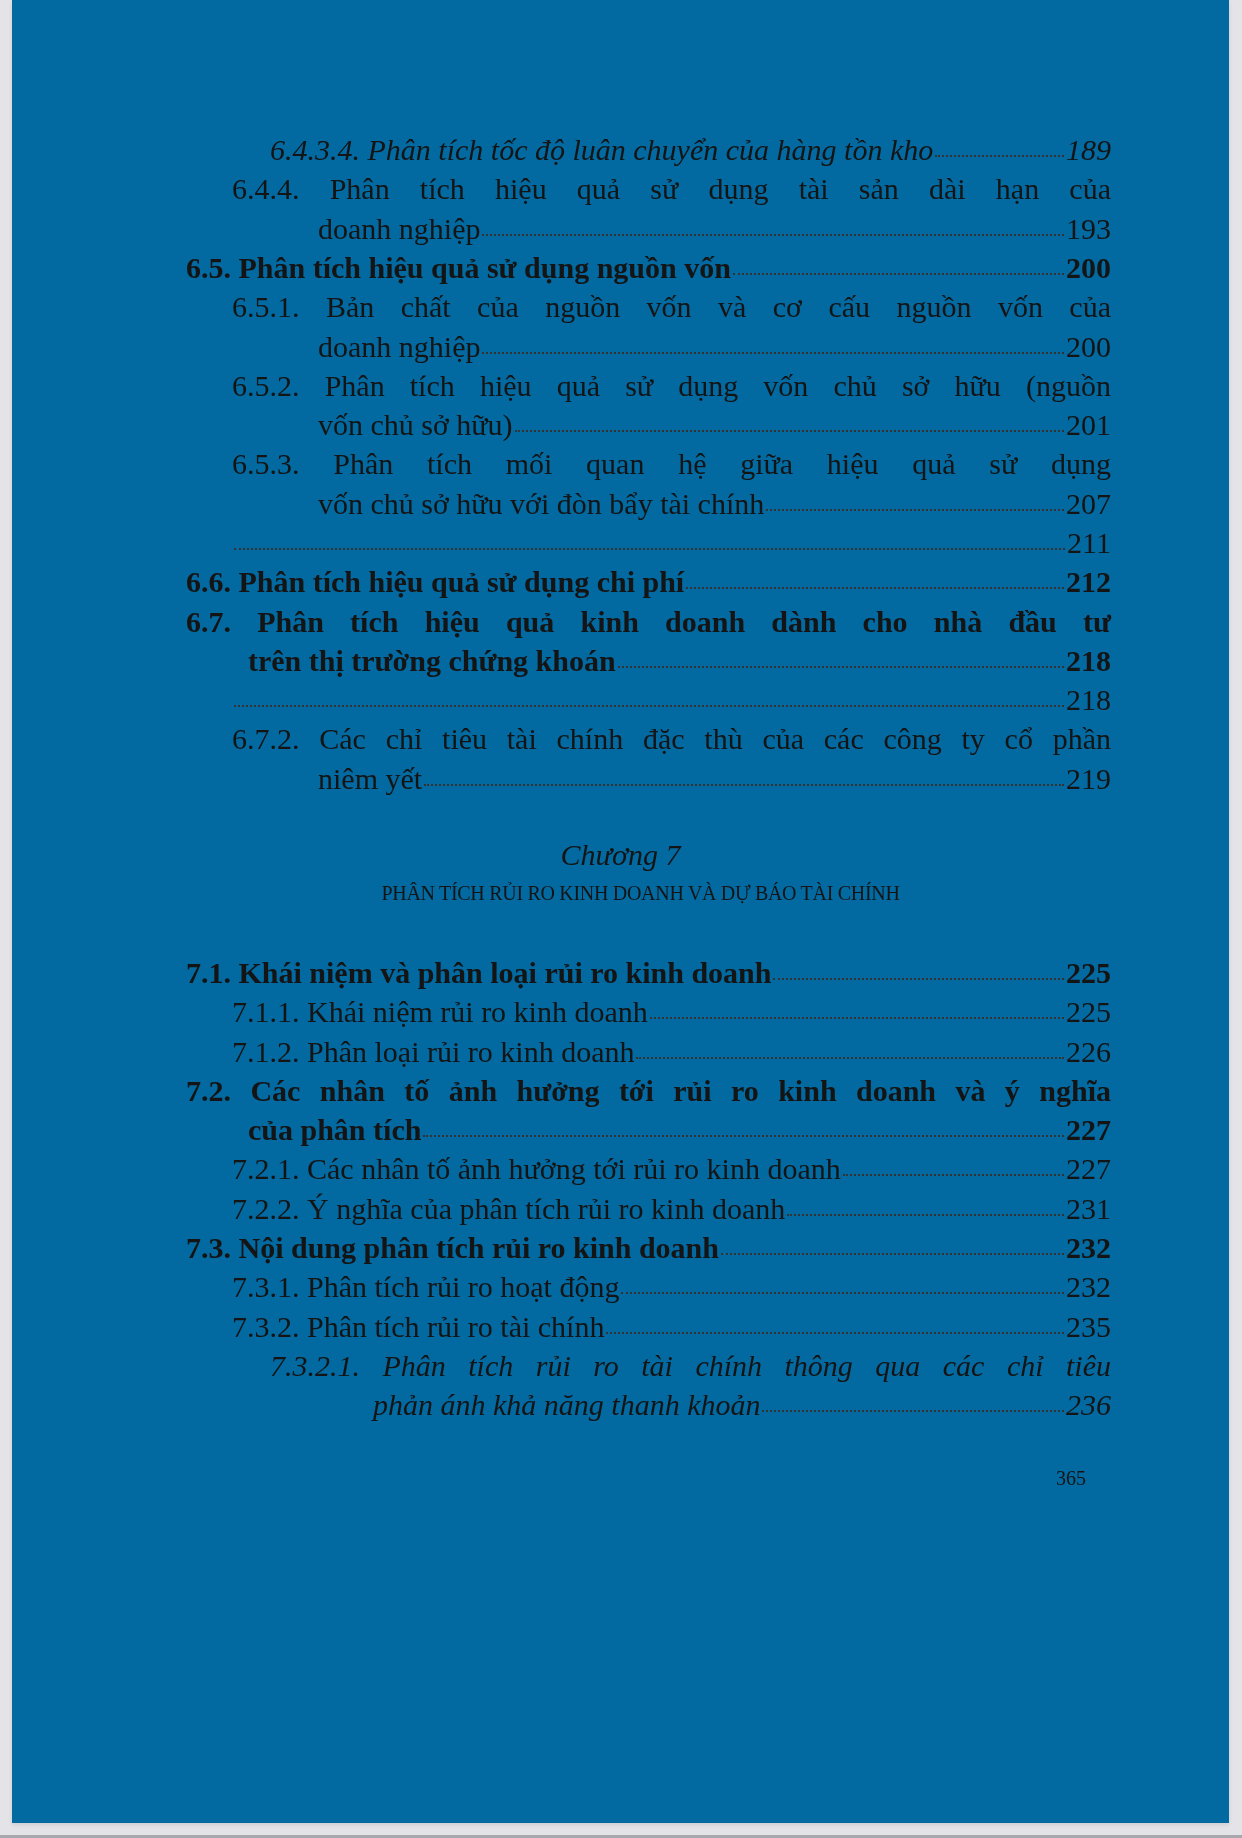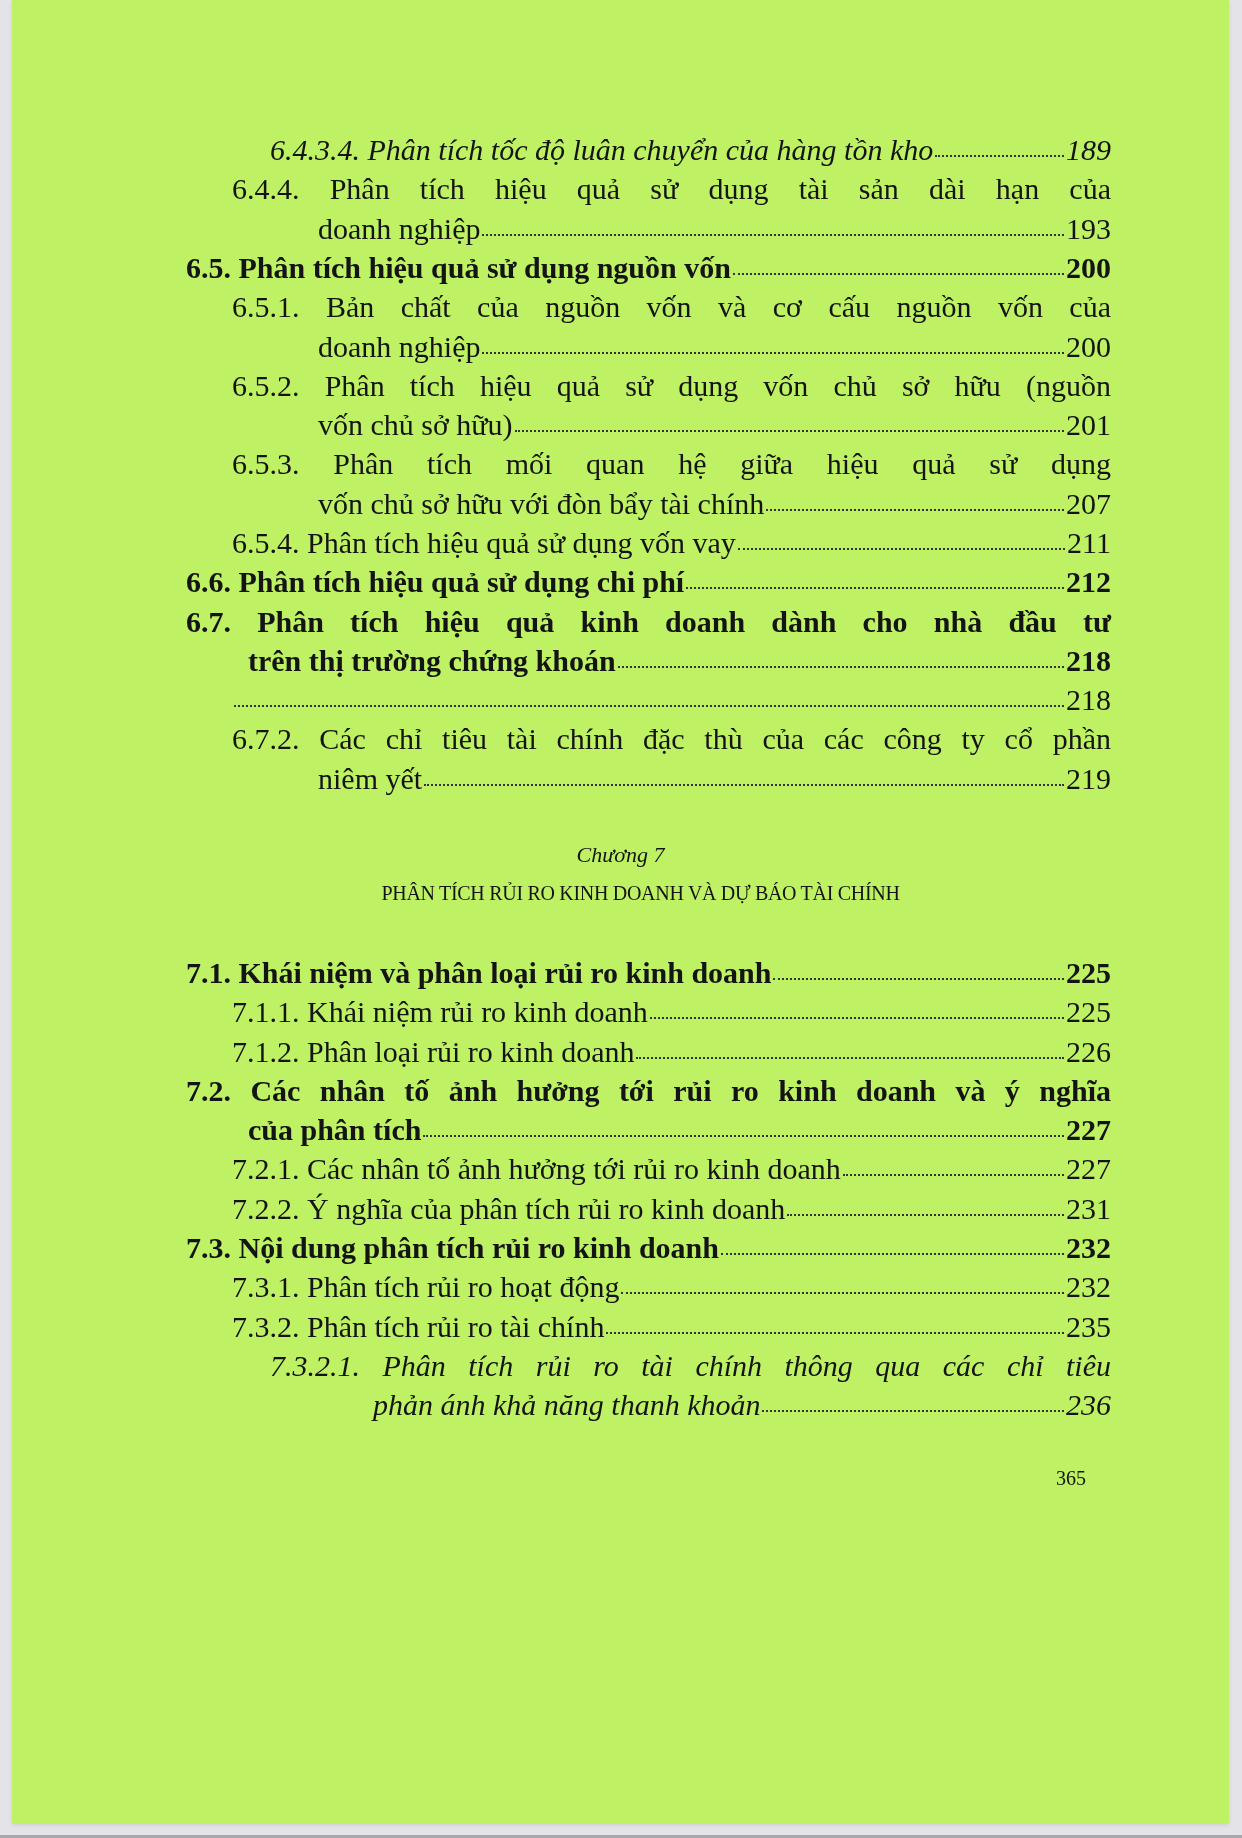--- a/index.html
+++ b/index.html
@@ -5,41 +5,41 @@
   html, body { margin: 0; padding: 0; }
   body {
     width: 1242px; height: 1838px; position: relative; overflow: hidden;
     background: #e4e3e8;
     font-family: "DejaVu Serif", "Liberation Serif", serif;
     color: #141414;
   }
   .bottom-line { position: absolute; left: 0; right: 0; bottom: 0; height: 3px; background: #a9a8ae; }
   .page {
     position: absolute; left: 12px; top: 0; width: 1217px; height: 1823px;
-    background: #bef264;
+    background: #0369a1;
     box-shadow: 0 2px 4px rgba(0,0,0,0.10);
   }
   .toc-line {
     position: absolute; height: 40px; line-height: 40px;
     font-family: "Liberation Serif", serif; font-size: 30px;
     white-space: nowrap; display: flex; align-items: baseline;
   }
   .toc-line.lead { right: 143px; } 
   .toc-line .txt { flex: 0 0 auto; }
   .toc-line .dots {
     flex: 1 1 auto; margin: 0 2px; height: 2px; align-self: auto;
     border-bottom: 2px dotted #333; position: relative; top: -3px;
   }
   .toc-line .pg { flex: 0 0 auto; }
   .toc-line.justify .txt { letter-spacing: 0.6px; word-spacing: 6px; }
   .bold { font-weight: bold; }
   .ital { font-style: italic; }
   .chapter {
     position: absolute; left: 0; right: 0; text-align: center;
-    font-family: "Liberation Serif", serif; font-size: 22px; line-height: 40px;
+    font-family: "Liberation Serif", serif; font-size: 30px; line-height: 40px;
   }
   .chapter.ital { font-style: italic; }
   .chapter-title { letter-spacing: -0.3px; font-size: 20px; padding-left: 40px; }
   .page-number {
     position: absolute; right: 143px; top: 1458px;
     font-family: "Liberation Serif", serif; font-size: 20px; line-height: 40px;
   }
 </style>
 </head>
 <body>
@@ -82,21 +82,20 @@
       </div>
       <div class="toc-line justify" style="left: 220px; top: 444px; right: 118px; justify-content: space-between;">
         <span class="txt" style="width: 100%; text-align: justify; text-align-last: justify; display: block; white-space: normal; letter-spacing: 0px; word-spacing: 0px;">6.5.3. Phân tích mối quan hệ giữa hiệu quả sử dụng</span>
       </div>
       <div class="toc-line lead" style="left: 306px; top: 484px; right: 118px;">
         <span class="txt">vốn chủ sở hữu với đòn bẩy tài chính</span>
         <span class="dots"></span>
         <span class="pg">207</span>
       </div>
       <div class="toc-line lead" style="left: 220px; top: 523px; right: 118px;">
-        <span class="txt">6.5.4. Phân tích hiệu quả sử dụng vốn vay</span>
         <span class="dots"></span>
         <span class="pg">211</span>
       </div>
       <div class="toc-line bold lead" style="left: 174px; top: 562px; right: 118px;">
         <span class="txt">6.6. Phân tích hiệu quả sử dụng chi phí</span>
         <span class="dots"></span>
         <span class="pg">212</span>
       </div>
       <div class="toc-line bold justify" style="left: 174px; top: 602px; right: 118px; justify-content: space-between;">
         <span class="txt" style="width: 100%; text-align: justify; text-align-last: justify; display: block; white-space: normal; letter-spacing: 0px; word-spacing: 0px;">6.7. Phân tích hiệu quả kinh doanh dành cho nhà đầu tư</span>

